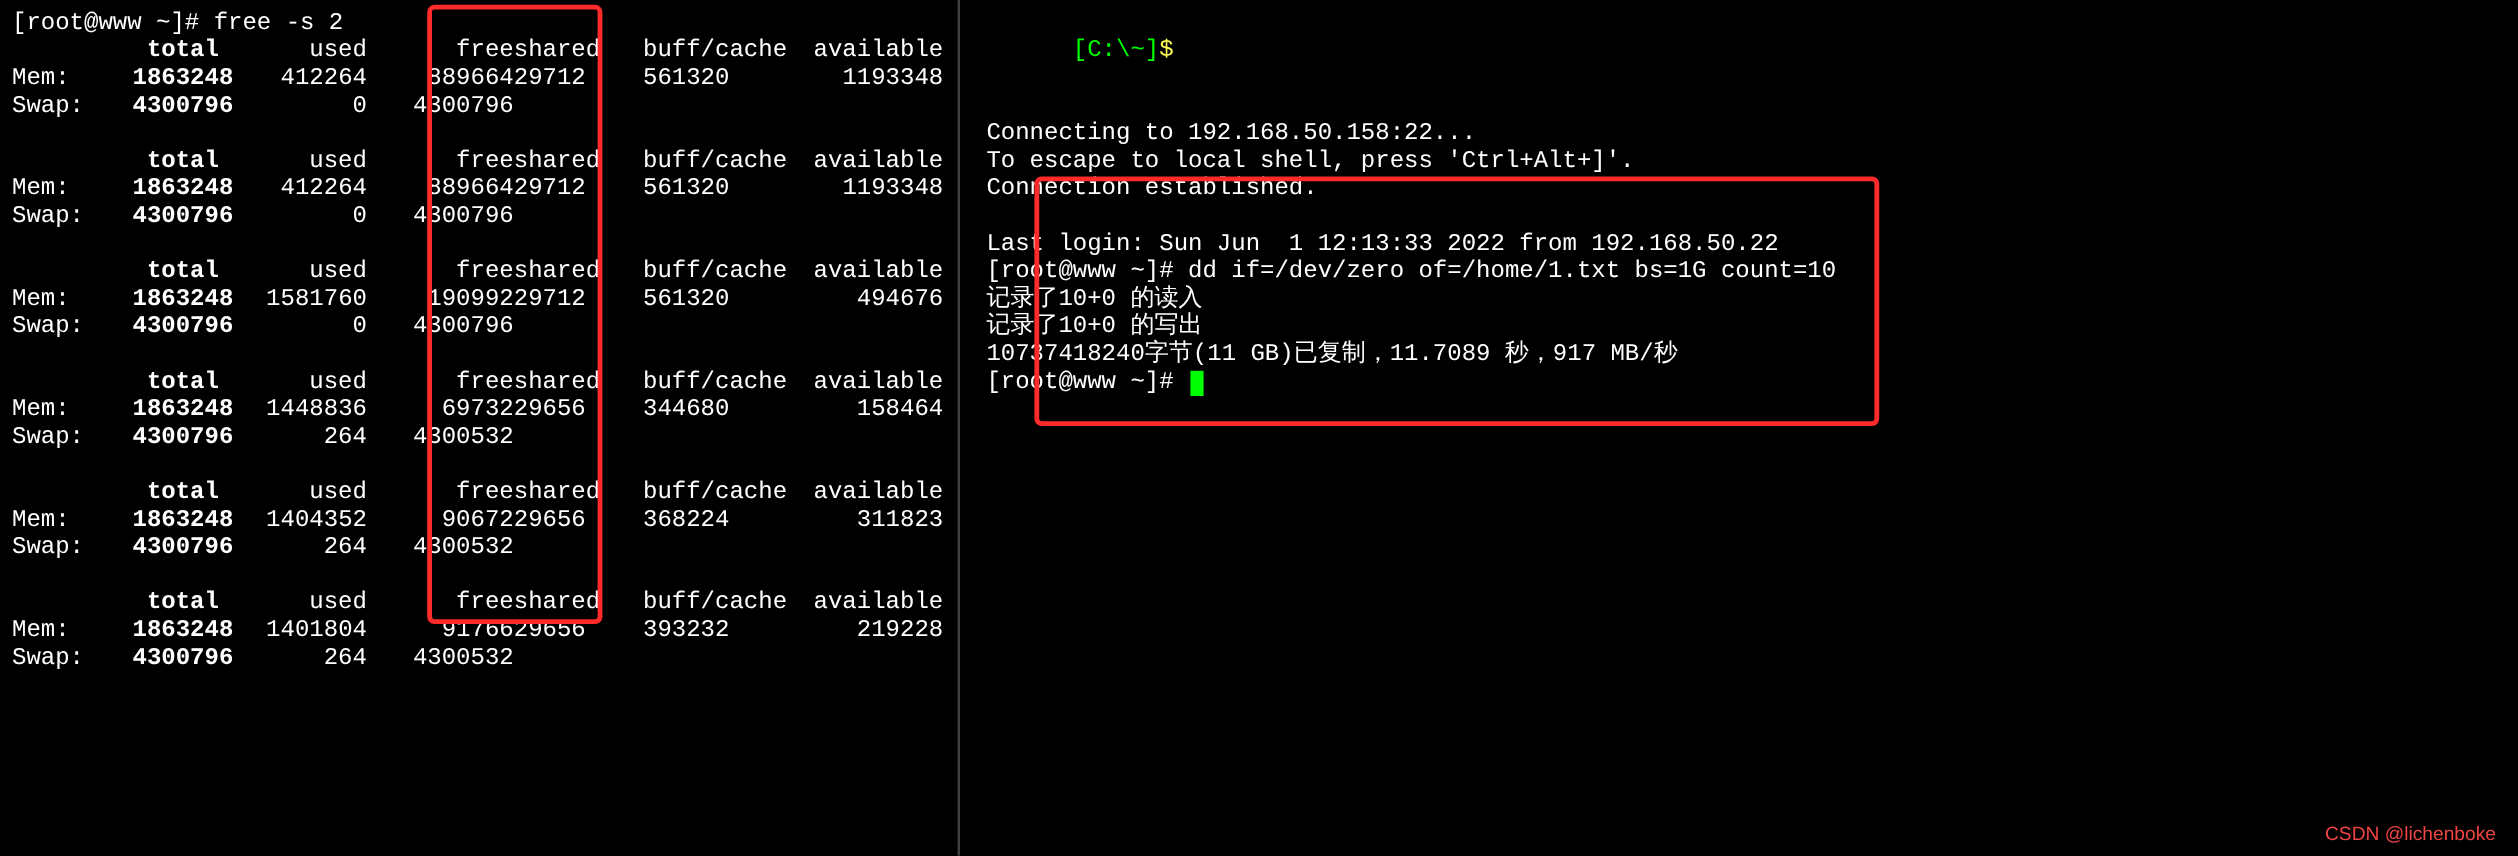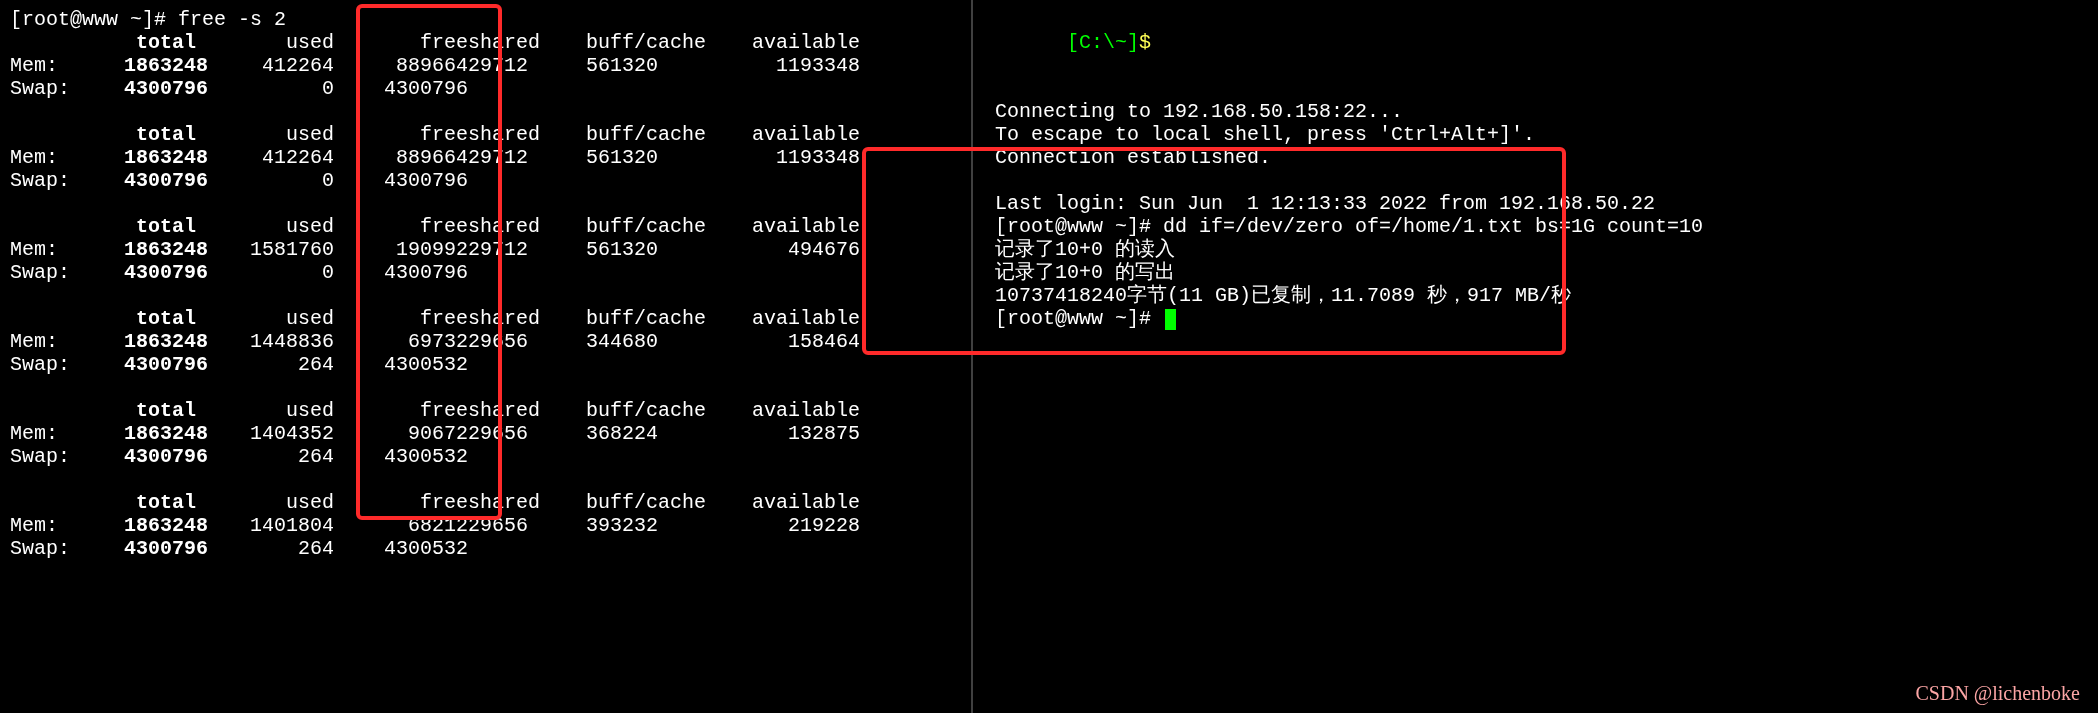--- a/index.html
+++ b/index.html
@@ -13,23 +13,23 @@
     height: 713px;
     overflow: hidden;
     position: relative;
   }
   .screen {
     display: flex;
     width: 100%;
     height: 100%;
   }
   .left-pane {
-    width: 973px;
+    width: 800px;
     height: 100%;
-    padding: 8px 0 0 10px;
+    padding: 8px 12px 0 10px;
     position: relative;
     border-right: 2px solid #404040;
   }
   .right-pane {
     flex: 1;
     height: 100%;
     padding: 8px 0 0 22px;
     position: relative;
   }
   .row { display: flex; white-space: pre; }
@@ -70,23 +70,23 @@
     width: 11px;
     height: 21px;
     background: #00ff00;
     vertical-align: text-bottom;
     margin-left: 2px;
   }
   .watermark {
     position: absolute;
     right: 18px;
     bottom: 8px;
-    color: #fca5a5;
-    font-size: 20px;
-    font-family: Liberation Serif, serif;
+    color: #ef4444;
+    font-size: 16px;
+    font-family: Liberation Sans, sans-serif;
   }
 </style>
 </head>
 <body>
 
 <div class="screen">
 
   <div class="left-pane">
     <div class="row">[root@www ~]# free -s 2</div>
 
@@ -106,26 +106,26 @@
           <div class="row"><span class="lbl">Mem:</span><span class="c1">1863248</span><span class="c2">1581760</span><span class="c3">190992</span><span class="c4">29712</span><span class="c5">561320</span><span class="c6">494676</span></div>
           <div class="row"><span class="lbl">Swap:</span><span class="c1">4300796</span><span class="c2">0</span><span class="c3">4300796</span><span class="c4"></span><span class="c5"></span><span class="c6"></span></div>
         </div>
         <div class="block">
           <div class="row"><span class="lbl"></span><span class="c1">total</span><span class="c2">used</span><span class="c3">free</span><span class="c4">shared</span><span class="c5">buff/cache</span><span class="c6">available</span></div>
           <div class="row"><span class="lbl">Mem:</span><span class="c1">1863248</span><span class="c2">1448836</span><span class="c3">69732</span><span class="c4">29656</span><span class="c5">344680</span><span class="c6">158464</span></div>
           <div class="row"><span class="lbl">Swap:</span><span class="c1">4300796</span><span class="c2">264</span><span class="c3">4300532</span><span class="c4"></span><span class="c5"></span><span class="c6"></span></div>
         </div>
         <div class="block">
           <div class="row"><span class="lbl"></span><span class="c1">total</span><span class="c2">used</span><span class="c3">free</span><span class="c4">shared</span><span class="c5">buff/cache</span><span class="c6">available</span></div>
-          <div class="row"><span class="lbl">Mem:</span><span class="c1">1863248</span><span class="c2">1404352</span><span class="c3">90672</span><span class="c4">29656</span><span class="c5">368224</span><span class="c6">132875</span></div>
+          <div class="row"><span class="lbl">Mem:</span><span class="c1">1863248</span><span class="c2">1404352</span><span class="c3">90672</span><span class="c4">29656</span><span class="c5">368224</span><span class="c6">311823</span></div>
           <div class="row"><span class="lbl">Swap:</span><span class="c1">4300796</span><span class="c2">264</span><span class="c3">4300532</span><span class="c4"></span><span class="c5"></span><span class="c6"></span></div>
         </div>
         <div class="block">
           <div class="row"><span class="lbl"></span><span class="c1">total</span><span class="c2">used</span><span class="c3">free</span><span class="c4">shared</span><span class="c5">buff/cache</span><span class="c6">available</span></div>
-          <div class="row"><span class="lbl">Mem:</span><span class="c1">1863248</span><span class="c2">1401804</span><span class="c3">68212</span><span class="c4">29656</span><span class="c5">393232</span><span class="c6">219228</span></div>
+          <div class="row"><span class="lbl">Mem:</span><span class="c1">1863248</span><span class="c2">1401804</span><span class="c3">91766</span><span class="c4">29656</span><span class="c5">393232</span><span class="c6">219228</span></div>
           <div class="row"><span class="lbl">Swap:</span><span class="c1">4300796</span><span class="c2">264</span><span class="c3">4300532</span><span class="c4"></span><span class="c5"></span><span class="c6"></span></div>
         </div>
       </div>
 
     <div class="red-box-left"></div>
   </div>
 
   <div class="right-pane">
     <div class="right-line">
       <span class="right-old-prompt">[C:\~]</span><span class="right-old-dollar">$</span>

